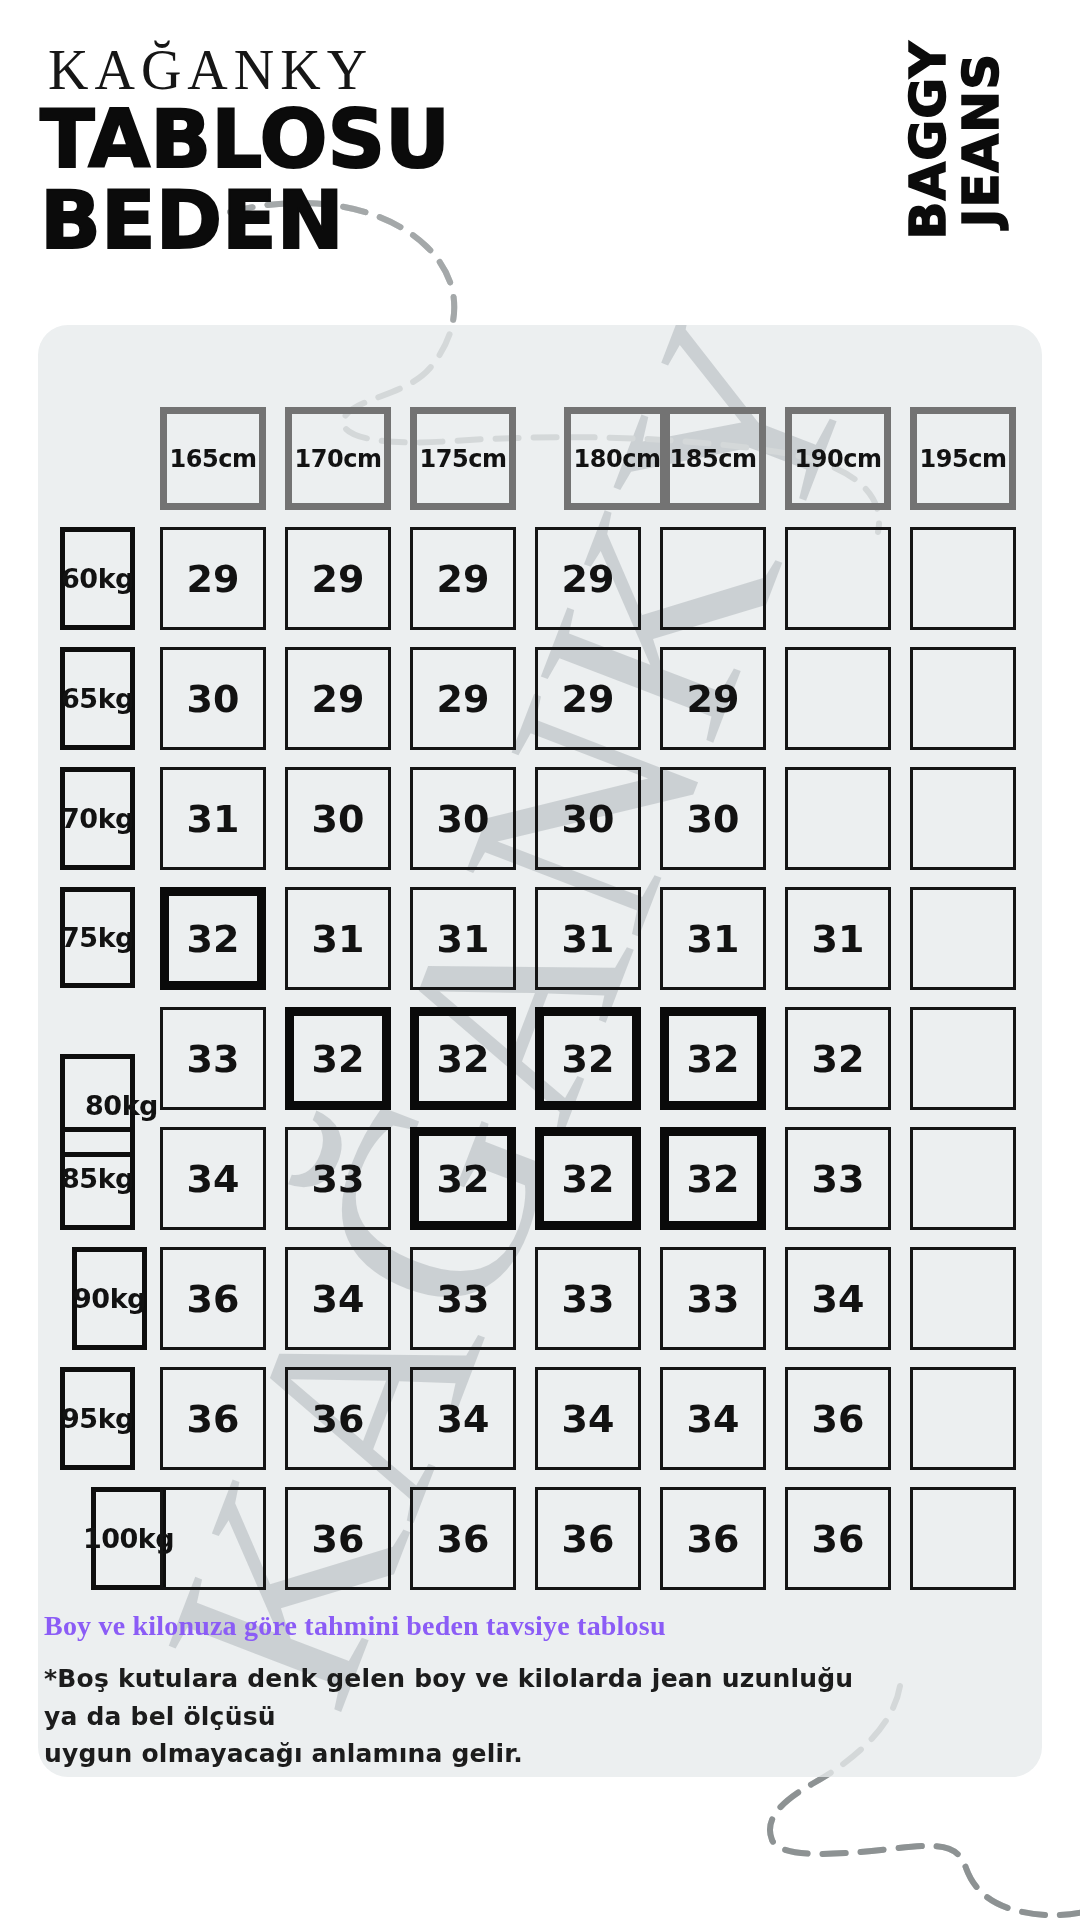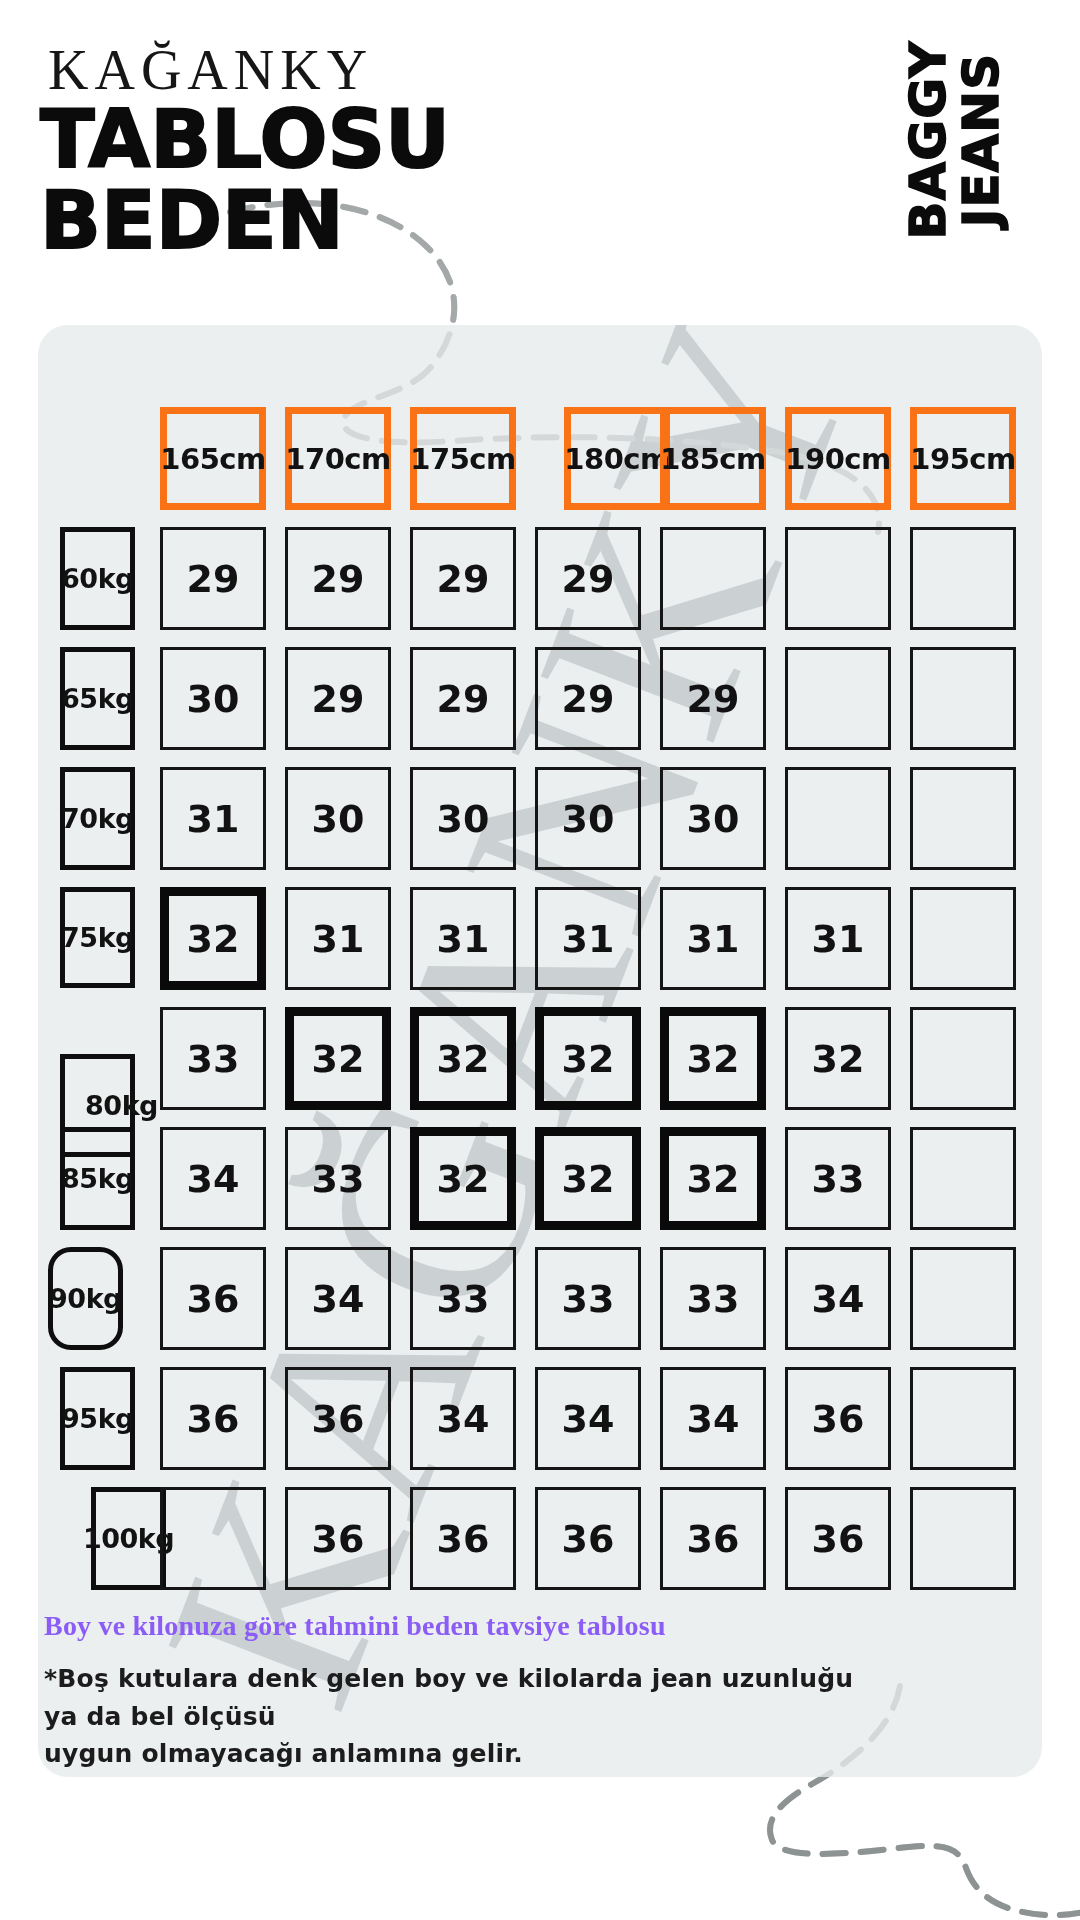--- a/index.html
+++ b/index.html
@@ -28,21 +28,21 @@
   .product{position:absolute;left:955px;top:140px;z-index:4;
          transform:translate(-50%,-50%) rotate(-90deg);
          font-size:50px;font-weight:bold;line-height:1.06;color:#0b0b0b;
          text-align:center;letter-spacing:1px;-webkit-text-stroke:1.5px #0b0b0b;
          white-space:nowrap;}
 
   
   #grid-layer{position:absolute;left:0;top:0;width:1080px;height:1920px;z-index:3;}
   .gbox{position:absolute;box-sizing:border-box;display:flex;
         align-items:center;justify-content:center;color:#121212;}
-  .hcell{border:7px solid #f97316;font-size:29px;font-weight:bold;letter-spacing:-0.5px;}
+  .hcell{border:7px solid #737373;font-size:24px;font-weight:bold;letter-spacing:-0.5px;}
   .wcell{border:5px solid #0e0e0e;font-size:27px;font-weight:bold;letter-spacing:-0.5px;}
   .cell {border:3.5px solid #151515;font-size:38px;font-weight:bold;}
   .cell.sel{border-width:9px;border-color:#0a0a0a;}
 
   
   .caption{position:absolute;left:44px;top:1610px;z-index:4;
         font-size:28px;font-weight:bold;color:#8b5cf6;letter-spacing:0.2px;font-family:Liberation Serif, serif;}
   .note{position:absolute;left:44px;top:1660px;z-index:4;width:830px;
         font-size:25px;font-weight:bold;color:#1c1c1c;line-height:1.5;
         white-space:pre-line;letter-spacing:0.2px;}
@@ -140,21 +140,21 @@
       <div class="gbox cell" style="left: 785px; top: 1007px; width: 106px; height: 103px;">32</div>
       <div class="gbox cell" style="left: 910px; top: 1007px; width: 106px; height: 103px;"></div>
       <div class="gbox wcell" style="left: 60px; top: 1127px; width: 75px; height: 103px;">85kg</div>
       <div class="gbox cell" style="left: 160px; top: 1127px; width: 106px; height: 103px;">34</div>
       <div class="gbox cell" style="left: 285px; top: 1127px; width: 106px; height: 103px;">33</div>
       <div class="gbox cell sel" style="left: 410px; top: 1127px; width: 106px; height: 103px;">32</div>
       <div class="gbox cell sel" style="left: 535px; top: 1127px; width: 106px; height: 103px;">32</div>
       <div class="gbox cell sel" style="left: 660px; top: 1127px; width: 106px; height: 103px;">32</div>
       <div class="gbox cell" style="left: 785px; top: 1127px; width: 106px; height: 103px;">33</div>
       <div class="gbox cell" style="left: 910px; top: 1127px; width: 106px; height: 103px;"></div>
-      <div class="gbox wcell" style="left: 48px; top: 1247px; width: 75px; height: 103px; border-radius: 23px;">90kg</div>
+      <div class="gbox wcell" style="left: 72px; top: 1247px; width: 75px; height: 103px;">90kg</div>
       <div class="gbox cell" style="left: 160px; top: 1247px; width: 106px; height: 103px;">36</div>
       <div class="gbox cell" style="left: 285px; top: 1247px; width: 106px; height: 103px;">34</div>
       <div class="gbox cell" style="left: 410px; top: 1247px; width: 106px; height: 103px;">33</div>
       <div class="gbox cell" style="left: 535px; top: 1247px; width: 106px; height: 103px;">33</div>
       <div class="gbox cell" style="left: 660px; top: 1247px; width: 106px; height: 103px;">33</div>
       <div class="gbox cell" style="left: 785px; top: 1247px; width: 106px; height: 103px;">34</div>
       <div class="gbox cell" style="left: 910px; top: 1247px; width: 106px; height: 103px;"></div>
       <div class="gbox wcell" style="left: 60px; top: 1367px; width: 75px; height: 103px;">95kg</div>
       <div class="gbox cell" style="left: 160px; top: 1367px; width: 106px; height: 103px;">36</div>
       <div class="gbox cell" style="left: 285px; top: 1367px; width: 106px; height: 103px;">36</div>

